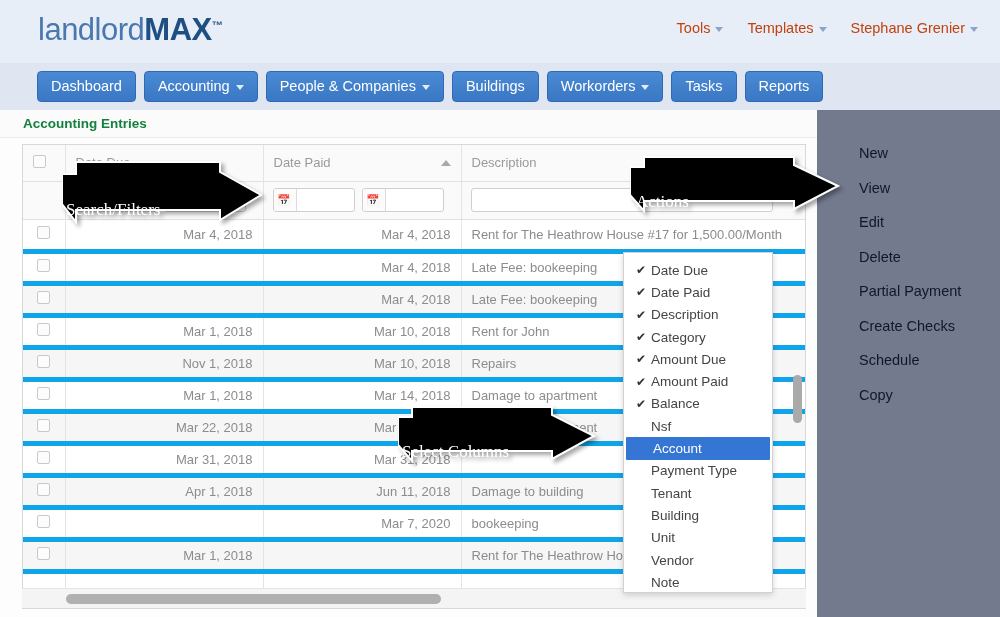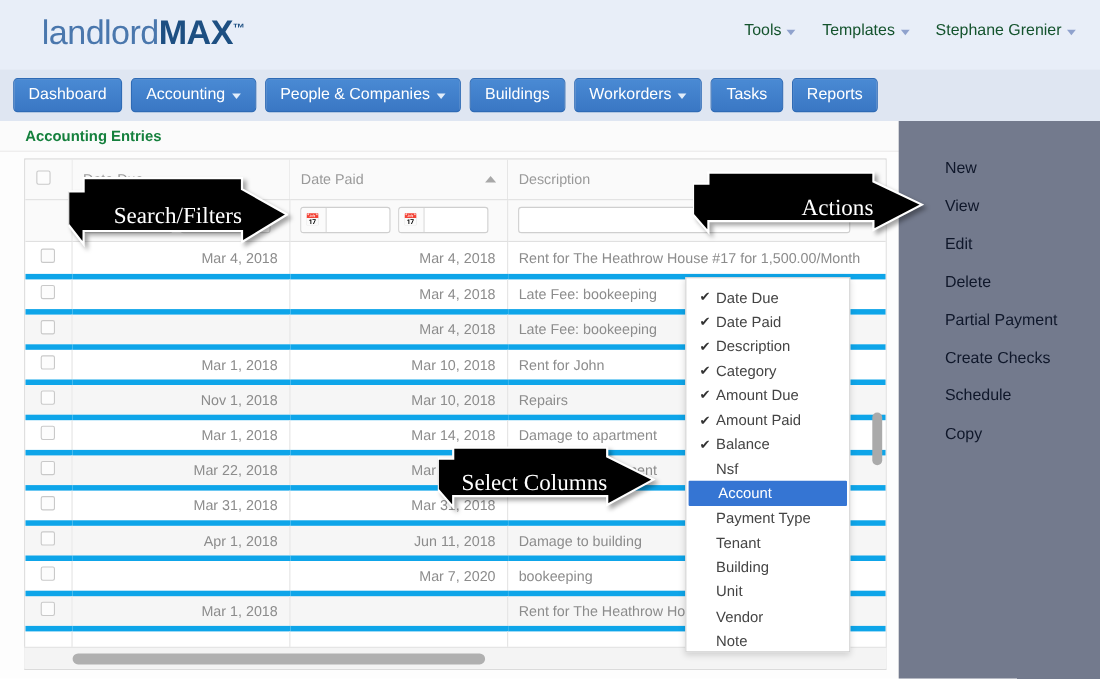--- a/index.html
+++ b/index.html
@@ -29,38 +29,38 @@
     white-space: nowrap;
   }
   .logo .max { font-weight: bold; color: #1d4f82; letter-spacing: -0.5px; }
   .logo .tm { font-size: 11px; vertical-align: super; color: #1d4f82; font-weight: bold; }
 
   .topnav {
     position: absolute; right: 22px; top: 20px;
     display: flex; gap: 24px; align-items: center;
   }
   .topnav-item {
-    font-size: 14.5px; color: #14532d; white-space: nowrap;
+    font-size: 14.5px; color: #c2410c; white-space: nowrap;
     cursor: pointer; display: flex; align-items: center; gap: 5px;
   }
   .caret-down {
     display: inline-block; width: 0; height: 0;
     border-left: 4px solid transparent;
     border-right: 4px solid transparent;
     border-top: 5px solid #8fa2cd;
     position: relative; top: 1px;
   }
 
   
   .navbar {
     position: absolute; left: 0; top: 63px;
     width: 1000px; height: 47px;
     background: #dfe6f2;
     display: flex; align-items: center;
-    padding-left: 12px; gap: 8px;
+    padding-left: 37px; gap: 8px;
   }
   .navbtn {
     background: linear-gradient(to bottom, #4a8ad4 0%, #3a77c4 100%);
     border: 1px solid #2f6bb5;
     border-radius: 4px;
     color: #ffffff;
     font-size: 14.5px;
     padding: 7px 13px 8px 13px;
     white-space: nowrap;
     cursor: pointer;
@@ -254,24 +254,25 @@
   .annot {
     position: absolute;
     z-index: 60;
     filter: drop-shadow(3px 3px 2px rgba(0,0,0,0.35));
   }
   .annot svg { display: block; }
   .annot .alabel {
     position: absolute;
     color: #ffffff;
     font-family: "Liberation Serif", serif;
-    font-size: 21px;
+    font-size: 17px;
     white-space: nowrap;
     left: 0; right: 0;
-    text-align: right;
+    text-align: left;
+    margin-top: 16px;
   }
   #annot-search { left: 62px; top: 160px; width: 200px; height: 70px; }
   #annot-search .alabel { top: 24px; left: 4px; right: 42px; }
   #annot-actions { left: 630px; top: 155px; width: 210px; height: 62px; }
   #annot-actions .alabel { top: 21px; left: 6px; right: 46px; }
   #annot-select { left: 398px; top: 405px; width: 198px; height: 62px; }
   #annot-select .alabel { top: 21px; left: 4px; right: 44px; }
 </style>
 </head>
 <body>

